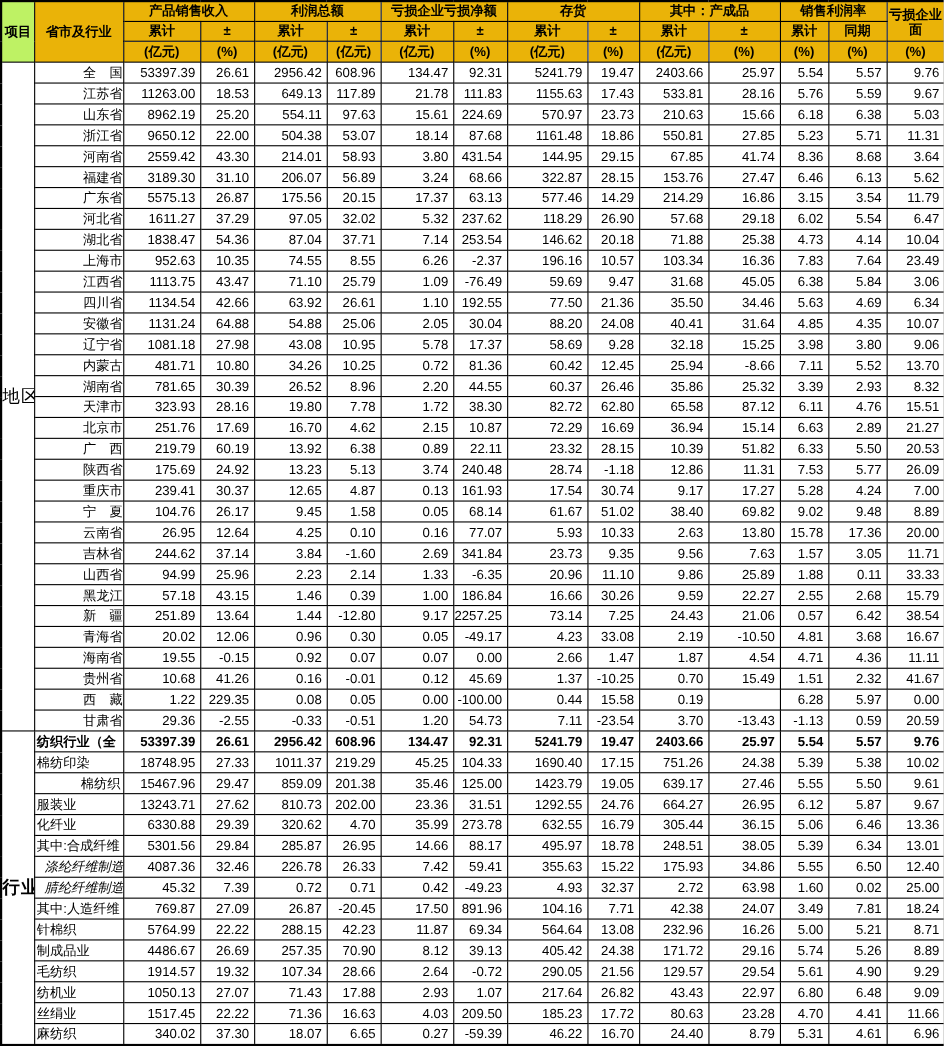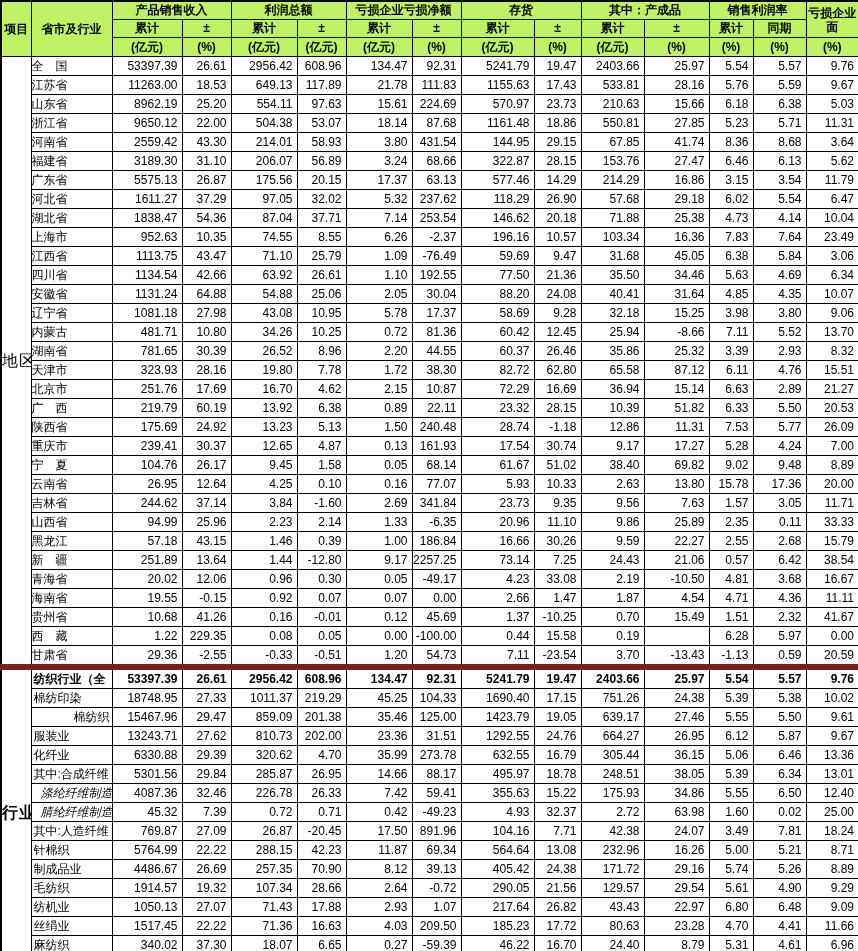--- a/index.html
+++ b/index.html
@@ -3,32 +3,32 @@
 <meta charset="utf-8">
 <style>
   html,body{margin:0;padding:0;background:#f2f2ee;}
   .sheet{
     width:858px;height:951px;background:#ffffff;overflow:hidden;
     font-family:"Liberation Sans","DejaVu Sans",sans-serif;color:#000;
   }
   table{border-collapse:collapse;table-layout:fixed;width:858px;}
   td,th{border:1px solid #000;overflow:hidden;white-space:nowrap;padding:0;line-height:17px;}
   table{border:2px solid #000;}
-  thead th{background:#bef264;font-weight:bold;font-size:12px;text-align:center;height:17px;}
+  thead th{background:#eab308;font-weight:bold;font-size:12px;text-align:center;height:17px;}
   thead .unit-row th{height:18px;}
   td{font-size:12px;height:18px;}
   .proj-cell{text-align:center;font-size:16px;letter-spacing:1px;}
   .proj-head{background:#bef264;font-weight:bold;word-break:break-all;white-space:normal;line-height:15px;}
   .wrap2{white-space:normal;line-height:14px;}
-  .label-cell{text-align:left;font-size:12px;}
+  .label-cell{text-align:right;font-size:12px;}
   .label-left .label-cell{text-align:left;padding-left:2px;}
   .label-cell.r{text-align:right;padding-right:2px;}
   .label-cell.ind{padding-left:9px;font-style:italic;}
   .num-cell{text-align:right;padding-right:4px;font-size:12px;}
-  tr.section-start td{border-top:6px solid #7f1d1d;}
+  tr.section-start td{border-top:1px solid #7f1d1d;}
   tr.bold-row td{font-weight:bold;}
 </style>
 </head>
 <body>
 
 <div class="sheet">
 <table>
   <colgroup>
     <col style="width:30px">
         <col style="width:81px">
@@ -393,21 +393,21 @@
           <td class="num-cell">6.33</td>
           <td class="num-cell">5.50</td>
           <td class="num-cell">20.53</td>
         </tr>
         <tr>
           <td class="label-cell">陕西省</td>
           <td class="num-cell">175.69</td>
           <td class="num-cell">24.92</td>
           <td class="num-cell">13.23</td>
           <td class="num-cell">5.13</td>
-          <td class="num-cell">1.50</td>
+          <td class="num-cell">3.74</td>
           <td class="num-cell">240.48</td>
           <td class="num-cell">28.74</td>
           <td class="num-cell">-1.18</td>
           <td class="num-cell">12.86</td>
           <td class="num-cell">11.31</td>
           <td class="num-cell">7.53</td>
           <td class="num-cell">5.77</td>
           <td class="num-cell">26.09</td>
         </tr>
         <tr>
@@ -479,21 +479,21 @@
           <td class="num-cell">94.99</td>
           <td class="num-cell">25.96</td>
           <td class="num-cell">2.23</td>
           <td class="num-cell">2.14</td>
           <td class="num-cell">1.33</td>
           <td class="num-cell">-6.35</td>
           <td class="num-cell">20.96</td>
           <td class="num-cell">11.10</td>
           <td class="num-cell">9.86</td>
           <td class="num-cell">25.89</td>
-          <td class="num-cell">2.35</td>
+          <td class="num-cell">1.88</td>
           <td class="num-cell">0.11</td>
           <td class="num-cell">33.33</td>
         </tr>
         <tr>
           <td class="label-cell">黑龙江</td>
           <td class="num-cell">57.18</td>
           <td class="num-cell">43.15</td>
           <td class="num-cell">1.46</td>
           <td class="num-cell">0.39</td>
           <td class="num-cell">1.00</td>

